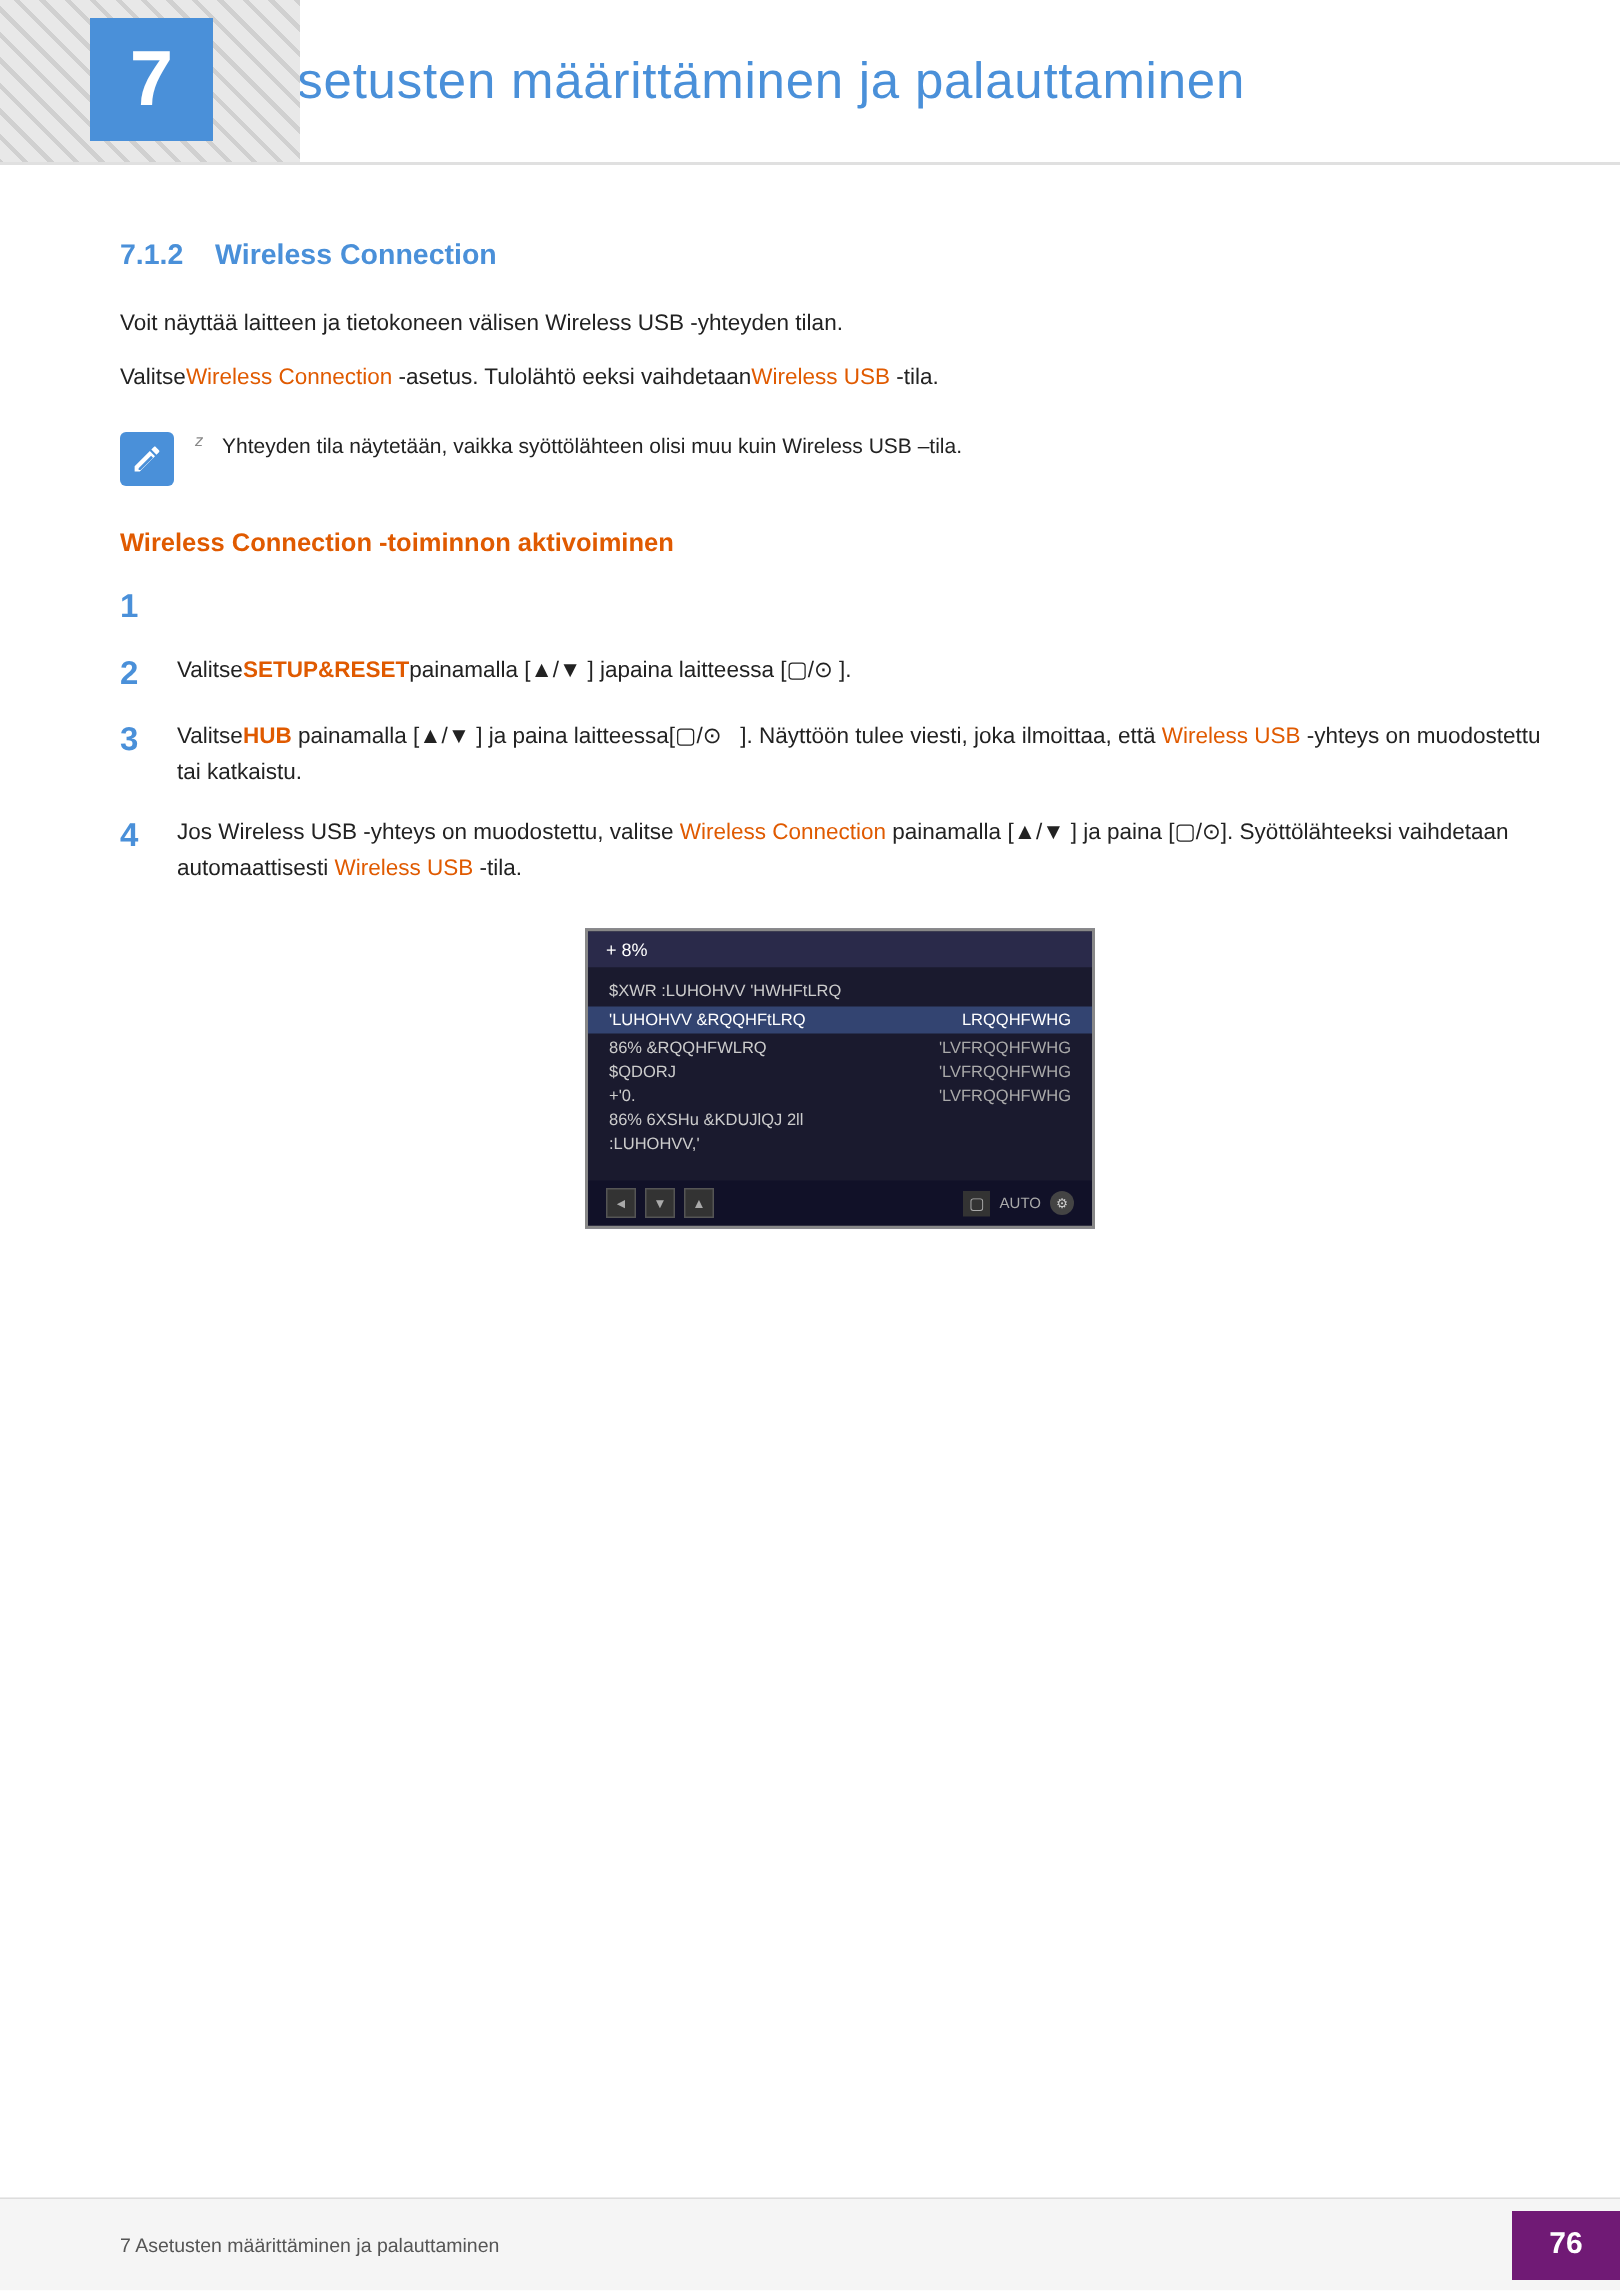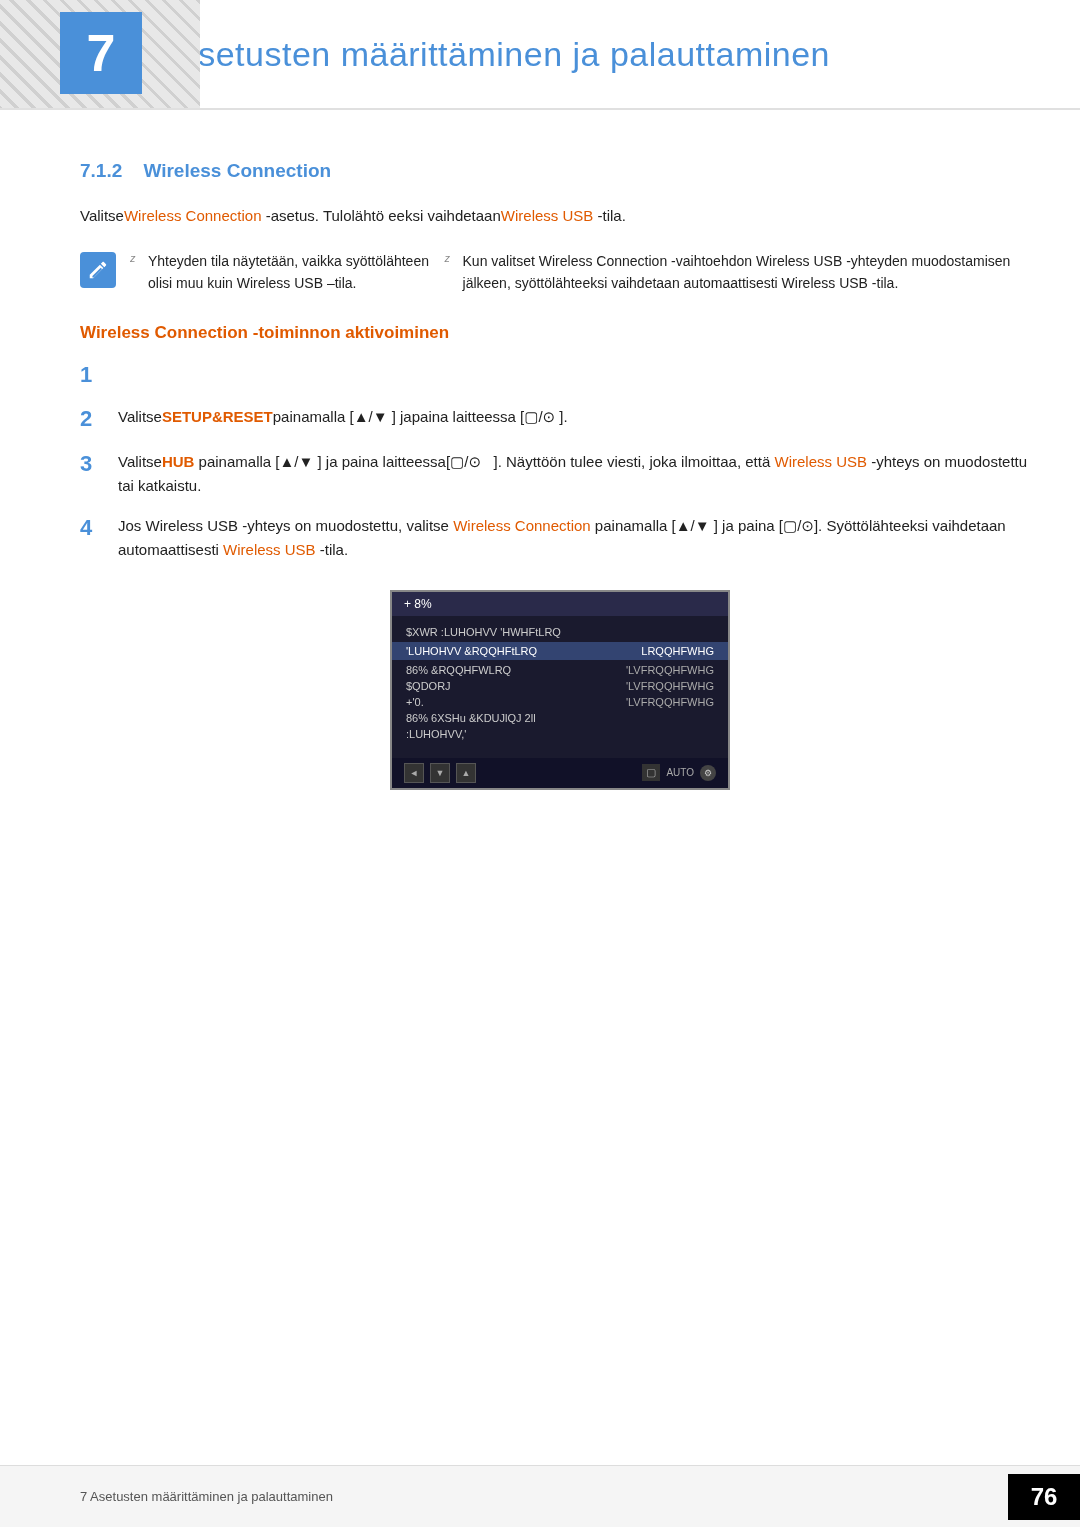--- a/index.html
+++ b/index.html
@@ -311,23 +311,23 @@
       padding: 0 0 0 0;
     }
 
     .footer-text {
       font-size: 13px;
       color: #555;
       padding-left: 80px;
     }
 
     .footer-page {
-      background: #000000;
-      color: #fff;
-      font-size: 24px;
+      background: #701a75;
+      color: #fff;
+      font-size: 20px;
       font-weight: bold;
       width: 72px;
       height: 46px;
       display: flex;
       align-items: center;
       justify-content: center;
     }
   </style>
 </head>
 <body>
@@ -340,38 +340,36 @@
   <span class="header-title">Asetusten määrittäminen ja palauttaminen</span>
 </div>
 
 <div class="content">
 
   <div class="section-heading">
     <span>7.1.2</span>&nbsp;&nbsp;&nbsp;
     <span>Wireless Connection</span>
   </div>
 
+  <p class="para">Voit näyttää laitteen ja tietokoneen välisen Wireless USB -yhteyden tilan.</p>
 
   <p class="para">
     <span>Valitse</span><span class="highlight">Wireless Connection</span><span> -asetus. Tulolähtö eeksi vaihdetaan</span><span class="highlight">Wireless USB</span><span> -tila.</span>
   </p>
 
   <div class="note-box">
     <div class="note-icon">
       <svg viewBox="0 0 24 24">
         <path d="M3 17.25V21h3.75L17.81 9.94l-3.75-3.75L3 17.25zm2.92 1.42l9.06-9.06 1.41 1.41-9.06 9.06H5.92v-1.41zM20.71 7.04c.39-.39.39-1.02 0-1.41l-2.34-2.34c-.39-.39-1.02-.39-1.41 0l-1.83 1.83 3.75 3.75 1.83-1.83z"></path>
       </svg>
     </div>
     <div class="note-content">
       <div class="note-item">
         <span>Yhteyden tila näytetään, vaikka syöttölähteen olisi muu kuin Wireless USB –tila.</span>
       </div>
-      <div class="note-item">
-        <span>Kun valitset Wireless Connection -vaihtoehdon Wireless USB -yhteyden muodostamisen jälkeen, syöttölähteeksi vaihdetaan automaattisesti Wireless USB -tila.</span>
-      </div>
     </div>
   </div>
 
   <div class="subsection-heading">Wireless Connection -toiminnon aktivoiminen</div>
 
   <ol class="steps-list">
 
     <li class="step-item">
       <span class="step-num">1</span>
     </li>

